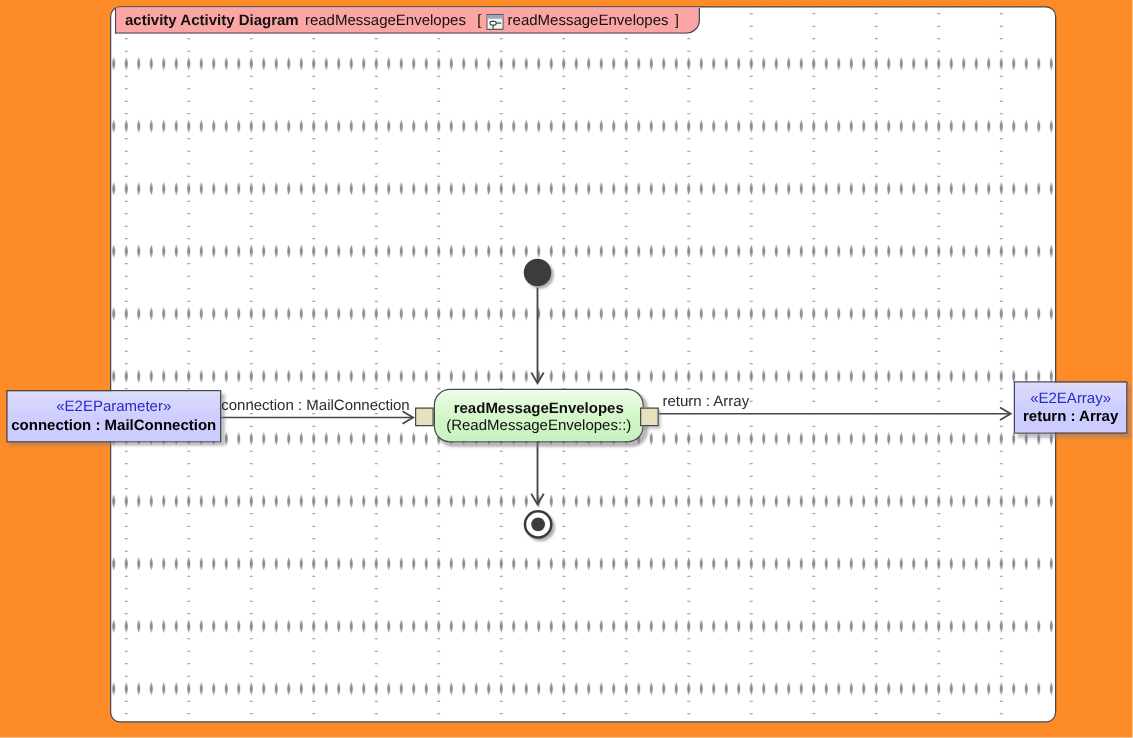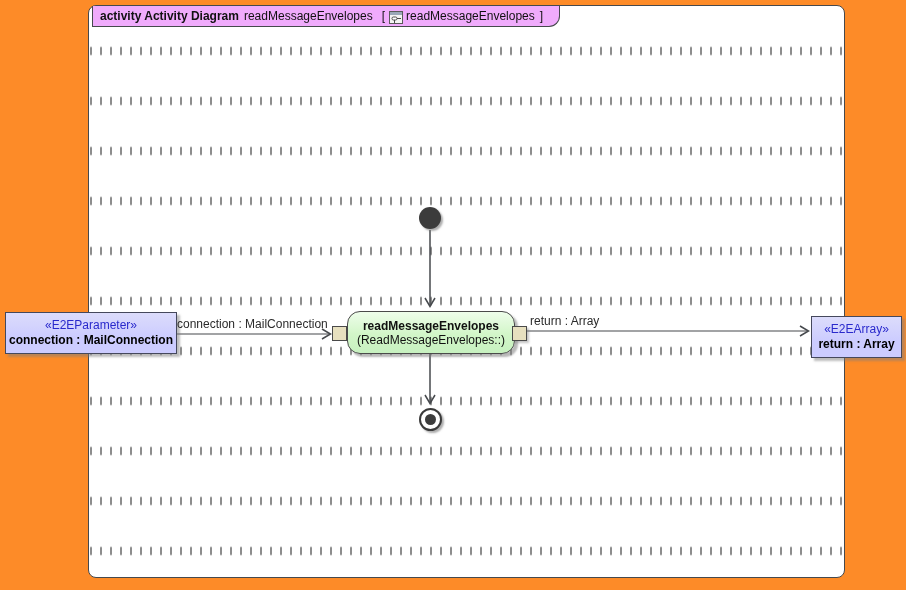--- a/index.html
+++ b/index.html
@@ -17,21 +17,21 @@
       radial-gradient(#8d8d8d 0.8px, rgba(0,0,0,0) 1.1px),
       radial-gradient(#8d8d8d 0.8px, rgba(0,0,0,0) 1.1px);
     background-size:10px 50px, 50px 10px;
     background-position:7px 20px, 37px 0px;
     border:1.5px solid #46494d;
     border-radius:8px;
   }
   
   .tab{
     position:absolute;left:92px;top:6px;height:20px;z-index:6;
-    background:#f0abfc;
+    background:#fca5a5;
     border:1.4px solid #46494d;border-top:none;
     border-bottom-right-radius:11px;
     display:flex;align-items:center;
     padding:0 16px 0 7px;
     font-size:12px;color:#111;white-space:nowrap;
   }
   .tab .kw{font-weight:bold;margin-right:5px;}
   .tab .nm{margin-right:5px;}
   .tab .br{margin:0 4px;}
   .dg-icon{display:inline-block;width:14px;height:13px;margin:0 3px 0 0;position:relative;top:1px;}
@@ -76,21 +76,21 @@
     position:absolute;z-index:5;height:40px;
     background:linear-gradient(#dcdcfb 0%, #ccccff 60%);
     border:1.3px solid #45485c;
     box-shadow:3px 3px 2px rgba(125,125,125,.5);
     display:flex;flex-direction:column;align-items:center;justify-content:center;
     text-align:center;
   }
   .param .stereo{font-size:12px;line-height:15px;color:#2929cc;}
   .param .p-name{font-size:12px;line-height:15px;font-weight:bold;color:#000;}
   .param.left{left:5px;top:312px;width:170px;align-items:center;}
-  .param.right{left:811px;top:316px;width:89px;}
+  .param.right{left:811px;top:305px;width:89px;}
   
   .edge-label{
     position:absolute;z-index:5;font-size:12px;color:#2b2b2b;white-space:nowrap;
   }
   .edge-label.in{left:177px;top:317px;}
   .edge-label.out{left:530px;top:314px;}
 </style>
 </head>
 <body>
 

